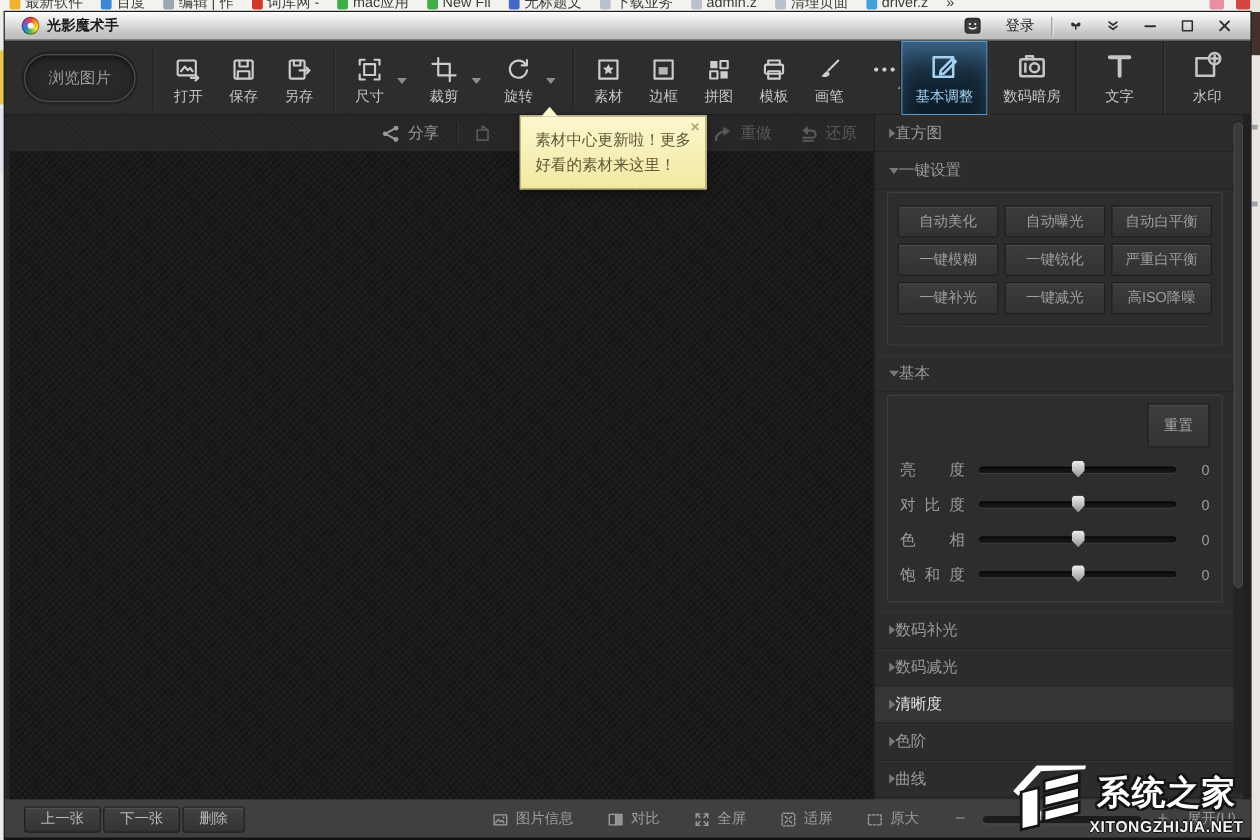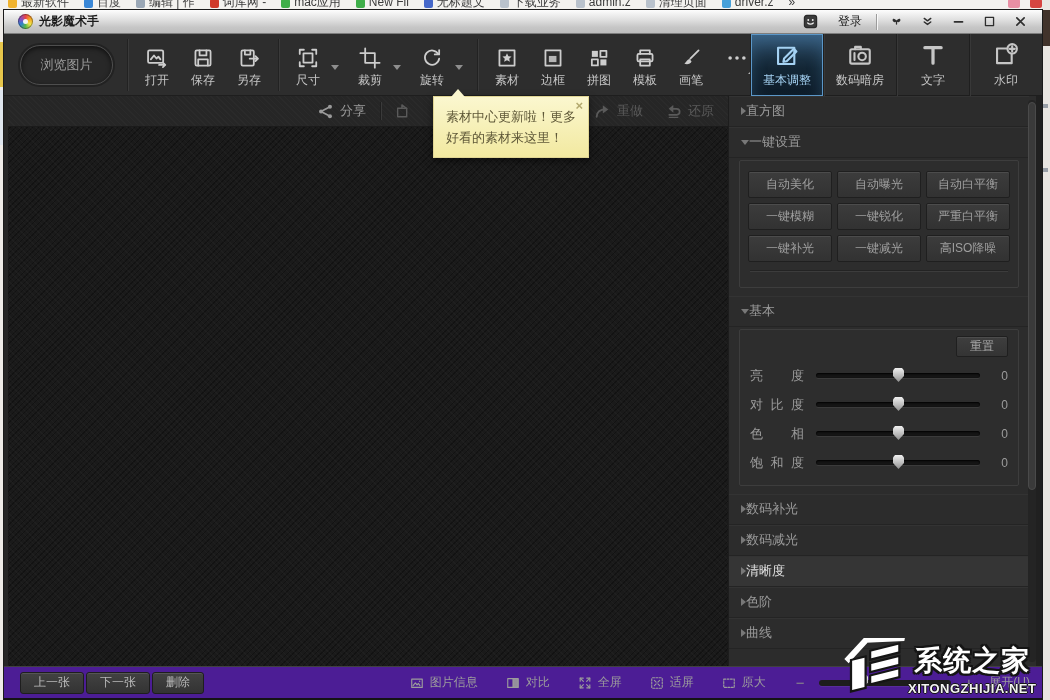--- a/index.html
+++ b/index.html
@@ -98,37 +98,37 @@
   .tri-d { width:0; height:0; border-left:4px solid transparent; border-right:4px solid transparent;
     border-top:5px solid #787878; }
   .inset { margin:2px 10px 8px; border:1px solid #3d3d3d; border-radius:2px; background:#2d2d2d; }
   .inset.quick { padding:10px 8px 8px; }
   .qrow { display:grid; grid-template-columns:repeat(3,1fr); gap:5px; margin-bottom:5px; }
   .qbtn { height:27px; background:linear-gradient(#3c3c3c,#323232); border:1px solid #1f1f1f;
     box-shadow:inset 0 1px 0 #4c4c4c; border-radius:2px; color:#9f9f9f; font-size:12px; cursor:pointer; white-space:nowrap; }
   .hdiv { height:1px; background:#232323; box-shadow:0 1px 0 #3c3c3c; margin:8px 2px; }
   .inset.basic { padding:6px 10px 8px; }
   .reset-row { text-align:right; margin-bottom:4px; }
-  .reset-btn { width:52px; height:21px; background:linear-gradient(#3e3e3e,#343434); border:1px solid #1f1f1f;
+  .reset-btn { width:52px; height:37px; background:linear-gradient(#3e3e3e,#343434); border:1px solid #1f1f1f;
     box-shadow:inset 0 1px 0 #4c4c4c; border-radius:2px; color:#a5a5a5; font-size:12px; cursor:pointer; }
   .sl-row { display:flex; align-items:center; height:29px; gap:12px; }
   .sl-label { width:54px; font-size:13px; color:#9c9c9c; text-align:justify; text-align-last:justify; flex:none; }
   .sl-track { flex:1; height:5px; background:#151515; border-radius:3px; position:relative;
     box-shadow:0 1px 0 rgba(255,255,255,.07), inset 0 1px 2px #000; cursor:pointer; }
   .thumb { position:absolute; top:-5px; width:11px; height:14px;
     background:linear-gradient(#f0f0f0,#bdbdbd 55%,#8f8f8f);
     clip-path:polygon(18% 0,82% 0,100% 18%,100% 58%,50% 100%,0 58%,0 18%); cursor:pointer; }
   .sl-value { width:16px; text-align:right; font-size:12px; color:#9c9c9c; flex:none; }
   .scrollbar { position:absolute; right:6px; top:4px; width:8px; height:562px; background:#242424; border-radius:4px; }
   .scroll-thumb { position:absolute; left:0; top:2px; width:8px; height:388px; background:#3a3a3a;
     border:1px solid #4a4a4a; border-radius:4px; cursor:pointer; }
   .panel-edge { position:absolute; right:0; top:0; width:6px; height:100%; background:#202020; }
 
   
-  .bottom-bar { height:32px; background:#4c1d95; border-top:1px solid #404040; display:flex;
+  .bottom-bar { height:32px; background:#404040; border-top:1px solid #404040; display:flex;
     align-items:center; padding:0 10px 0 16px; }
   .win-strip { height:2px; background:#141414; }
   .nav-btn { height:22px; padding:0 13px; margin-right:2px; background:linear-gradient(#424242,#333);
     border:1px solid #1e1e1e; box-shadow:inset 0 1px 0 #555; border-radius:3px; color:#b9b9b9;
     font-size:12px; cursor:pointer; }
   .bb-right { margin-left:auto; display:flex; align-items:center; margin-right:2px; }
   .view-btn { display:flex; align-items:center; gap:6px; font-size:12px; color:#9c9c9c; cursor:pointer; margin-left:28px; }
   .view-btn .ic { width:14px; height:14px; }
   .zoom-ctrl { display:flex; align-items:center; gap:14px; margin-left:30px; color:#8a8a8a; }
   .zsign { font-size:15px; line-height:1; cursor:pointer; }

